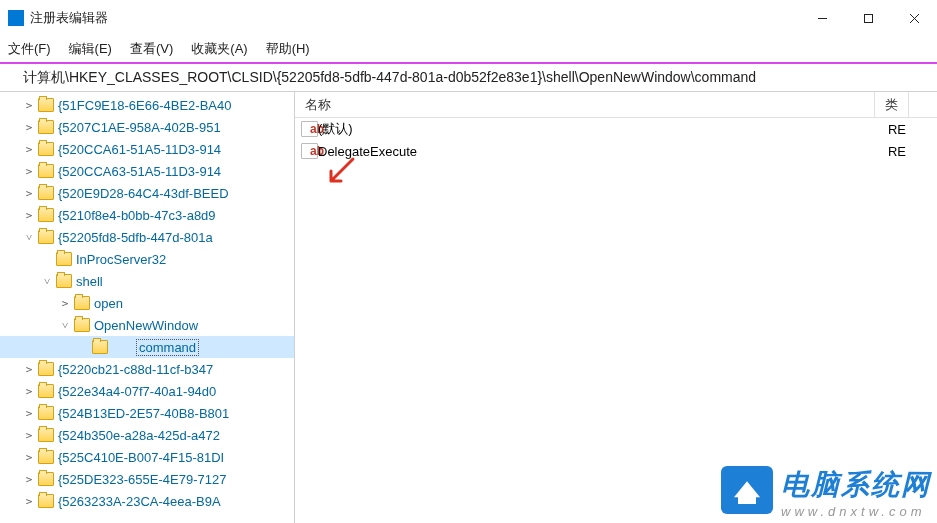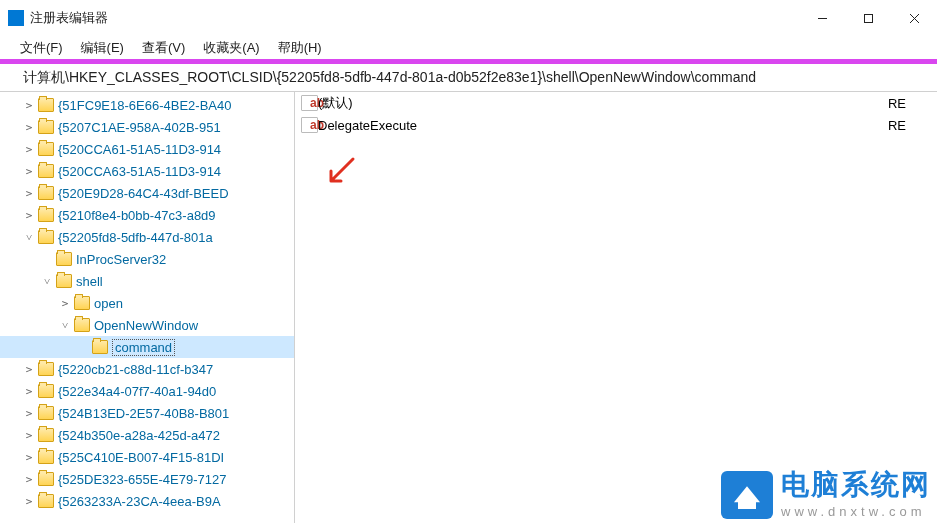--- a/index.html
+++ b/index.html
@@ -3,48 +3,48 @@
   <meta charset="utf-8">
   <style>
     * { margin: 0; padding: 0; box-sizing: border-box; font-family: "Microsoft YaHei", "Segoe UI", sans-serif; }
     body { width: 937px; height: 523px; background: #fff; overflow: hidden; position: relative; }
     .titlebar { height: 36px; display: flex; align-items: center; justify-content: space-between; padding: 0 0 0 8px; }
     .titlebar-left { display: flex; align-items: center; gap: 6px; }
     .app-icon { width: 16px; height: 16px; background: #0078d4; display: inline-block; }
     .app-title { font-size: 13px; color: #222; }
     .win-controls { display: flex; }
     .win-btn { width: 46px; height: 32px; display: flex; align-items: center; justify-content: center; font-family: "Segoe MDL2 Assets", sans-serif; font-size: 11px; color: #222; cursor: default; }
-    .menubar { height: 28px; display: flex; align-items: center; padding: 0 12px; gap: 2px; border-bottom: 5px solid #d946ef; }
+    .menubar { height: 28px; display: flex; align-items: center; padding: 0 0; gap: 2px; border-bottom: 2px solid #d946ef; }
     .menu-item { padding: 4px 8px; font-size: 13px; color: #222; cursor: default; }
     .addressbar { height: 28px; display: flex; align-items: center; padding: 4px 23px; border-bottom: 1px solid #d0d0d0; }
     .address-input { flex: 1; font-size: 14px; color: #222; border: none; outline: none; background: transparent; }
     .content { display: flex; height: calc(523px - 36px - 28px - 28px); }
     .tree-panel { width: 295px; border-right: 1px solid #d0d0d0; overflow-y: auto; overflow-x: hidden; padding: 2px 0; position: relative; }
     .tree-panel::-webkit-scrollbar { width: 16px; }
     .tree-panel::-webkit-scrollbar-track { background: #f0f0f0; }
     .tree-panel::-webkit-scrollbar-thumb { background: #c0c0c0; }
     .tree-item { display: flex; align-items: center; height: 22px; padding-left: 4px; white-space: nowrap; cursor: default; font-size: 13px; }
     .tree-item.selected { background: #cde8ff; }
-    .tree-item.selected .tree-label { border: 1px dotted #555; padding: 0 2px; }
+    .tree-item.selected .tree-label { border: 1px dotted #555; padding: 0 2px; margin-left: 24px; }
     .indent { display: inline-block; width: 18px; height: 100%; position: relative; }
     .expand { width: 14px; height: 14px; display: inline-flex; align-items: center; justify-content: center; font-size: 11px; color: #666; margin-right: 2px; font-family: monospace; }
     .folder-icon { width: 16px; height: 14px; background: linear-gradient(180deg, #ffe9a6 0%, #ffd454 100%); border: 1px solid #d4a217; border-radius: 1px; margin-right: 4px; position: relative; }
     .folder-icon::before { content: ""; position: absolute; top: -3px; left: 0; width: 6px; height: 3px; background: #ffe9a6; border: 1px solid #d4a217; border-bottom: none; border-radius: 1px 1px 0 0; }
     .tree-label { color: #0369a1; }
     .list-panel { flex: 1; overflow: auto; }
     .list-header { display: flex; height: 26px; border-bottom: 1px solid #e0e0e0; }
     .list-header-cell { padding: 4px 10px; font-size: 13px; color: #333; border-right: 1px solid #e0e0e0; }
     .lh-name { width: 580px; }
     .list-row { display: flex; align-items: center; height: 22px; padding-left: 6px; font-size: 13px; cursor: default; }
     .string-icon { width: 16px; height: 16px; margin-right: 0; display: inline-flex; align-items: center; justify-content: center; font-size: 12px; font-weight: bold; color: #c0392b; border: 1px solid #bbb; background: #fff; border-radius: 1px; padding-left: 15px; }
     .list-cell-name { width: 580px; }
     .list-cell-type { width: 50px; }
     .red-arrow { position: absolute; left: 325px; top: 155px; }
     .red-arrow svg { width: 36px; height: 36px; }
-    .watermark { position: absolute; right: 6px; bottom: 4px; display: flex; align-items: flex-end; gap: 8px; }
+    .watermark { position: absolute; right: 6px; bottom: 4px; display: flex; align-items: flex-start; gap: 8px; font-style: italic; }
     .wm-icon { width: 52px; height: 48px; background: #1e7fd6; border-radius: 6px; position: relative; }
     .wm-icon::before { content: ""; position: absolute; left: 50%; top: 50%; transform: translate(-50%, -55%); width: 0; height: 0; border-left: 13px solid transparent; border-right: 13px solid transparent; border-bottom: 16px solid #fff; }
     .wm-icon::after { content: ""; position: absolute; left: 50%; top: 58%; transform: translateX(-50%); width: 18px; height: 10px; background: #fff; }
     .wm-text { display: flex; flex-direction: column; }
     .wm-title { font-size: 28px; font-weight: bold; color: #1e7fd6; letter-spacing: 2px; }
     .wm-url { font-size: 13px; color: #999; letter-spacing: 4px; }
   </style>
 </head>
 <body>
 
@@ -205,20 +205,24 @@
         <span class="tree-label">{525DE323-655E-4E79-7127</span>
       </div>
       <div class="tree-item">
         <span class="indent"></span>
         <span class="expand">&gt;</span>
         <span class="folder-icon"></span>
         <span class="tree-label">{5263233A-23CA-4eea-B9A</span>
       </div>
     </div>
   <div class="list-panel">
+    <div class="list-header">
+      <div class="list-header-cell lh-name">名称</div>
+      <div class="list-header-cell">类</div>
+    </div>
     <div id="list-body">
         <div class="list-row">
           <span class="string-icon">ab</span>
           <span class="list-cell-name">(默认)</span>
           <span class="list-cell-type">RE</span>
         </div>
         <div class="list-row">
           <span class="string-icon">ab</span>
           <span class="list-cell-name">DelegateExecute</span>
           <span class="list-cell-type">RE</span>

